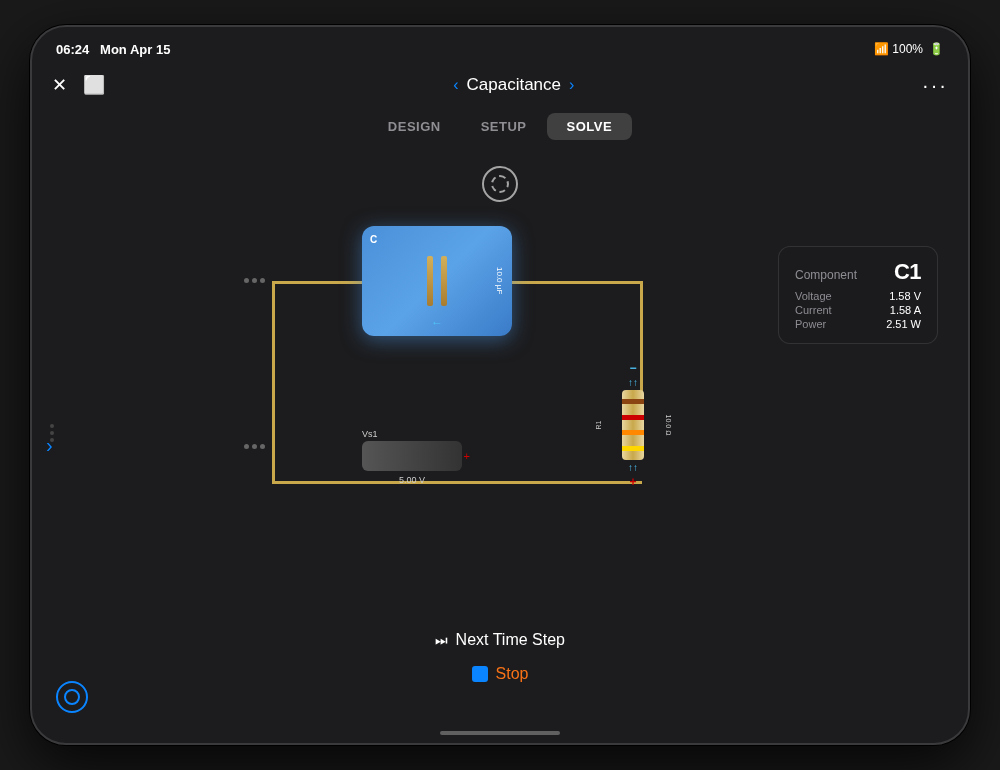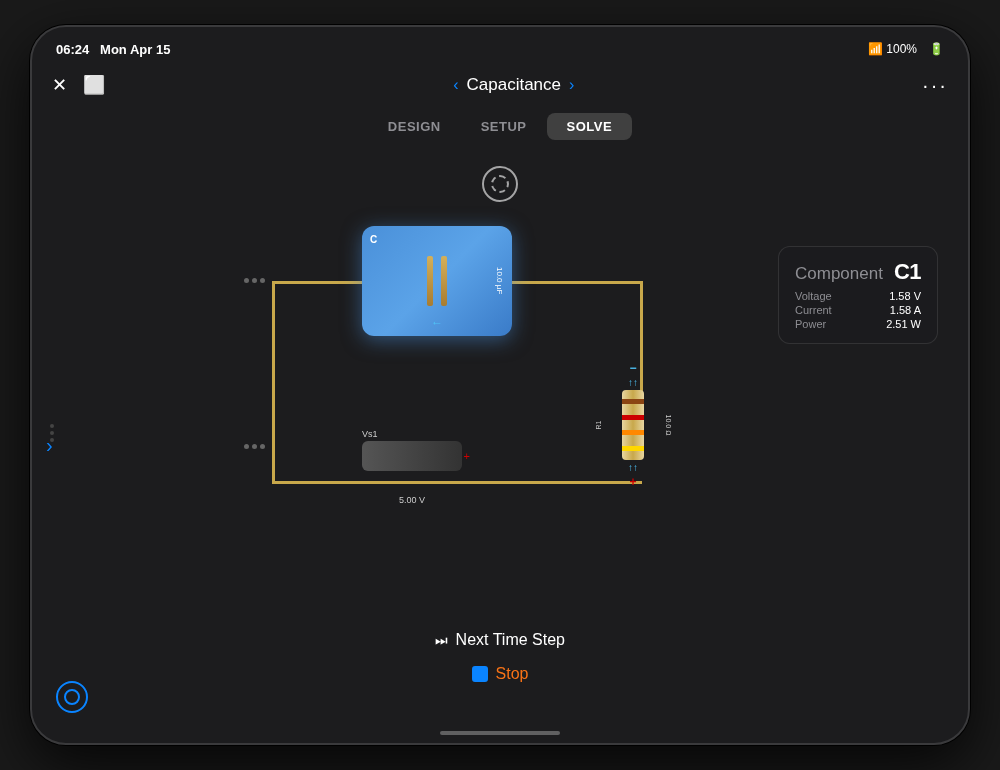--- a/index.html
+++ b/index.html
@@ -34,21 +34,21 @@
       flex-shrink: 0;
     }
     .status-time {
       color: #fff;
       font-size: 13px;
       font-weight: 600;
     }
     .status-right {
       display: flex;
       align-items: center;
-      gap: 12px;
+      gap: 6px;
       color: #fff;
       font-size: 12px;
     }
     
     .nav-bar {
       display: flex;
       justify-content: space-between;
       align-items: center;
       padding: 4px 20px;
       height: 44px;
@@ -310,21 +310,20 @@
       font-size: 10px;
     }
     
     .voltage-source {
       position: absolute;
       top: 215px;
       left: 90px;
       display: flex;
       flex-direction: column;
       align-items: center;
-      gap: 20px;
     }
     .vs-body {
       width: 100px;
       height: 30px;
       background: linear-gradient(to right, #555, #444, #333);
       border-radius: 6px;
       display: flex;
       align-items: center;
       justify-content: center;
       position: relative;
@@ -386,21 +385,21 @@
       border: 1px solid rgba(255,255,255,0.1);
     }
     .info-component-row {
       display: flex;
       justify-content: space-between;
       align-items: baseline;
       margin-bottom: 4px;
     }
     .info-component-label {
       color: #8e8e93;
-      font-size: 17px;
+      font-size: 12px;
     }
     .info-component-name {
       color: #fff;
       font-size: 22px;
       font-weight: 700;
       letter-spacing: -0.5px;
     }
     .info-row {
       display: flex;
       justify-content: space-between;

